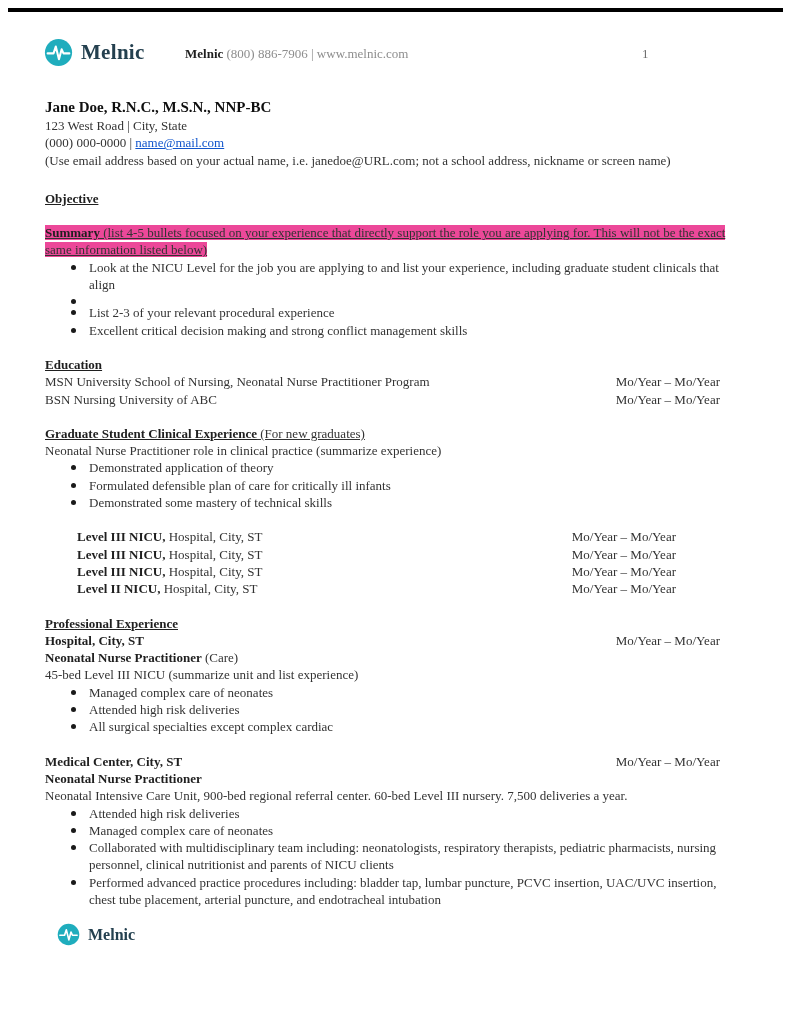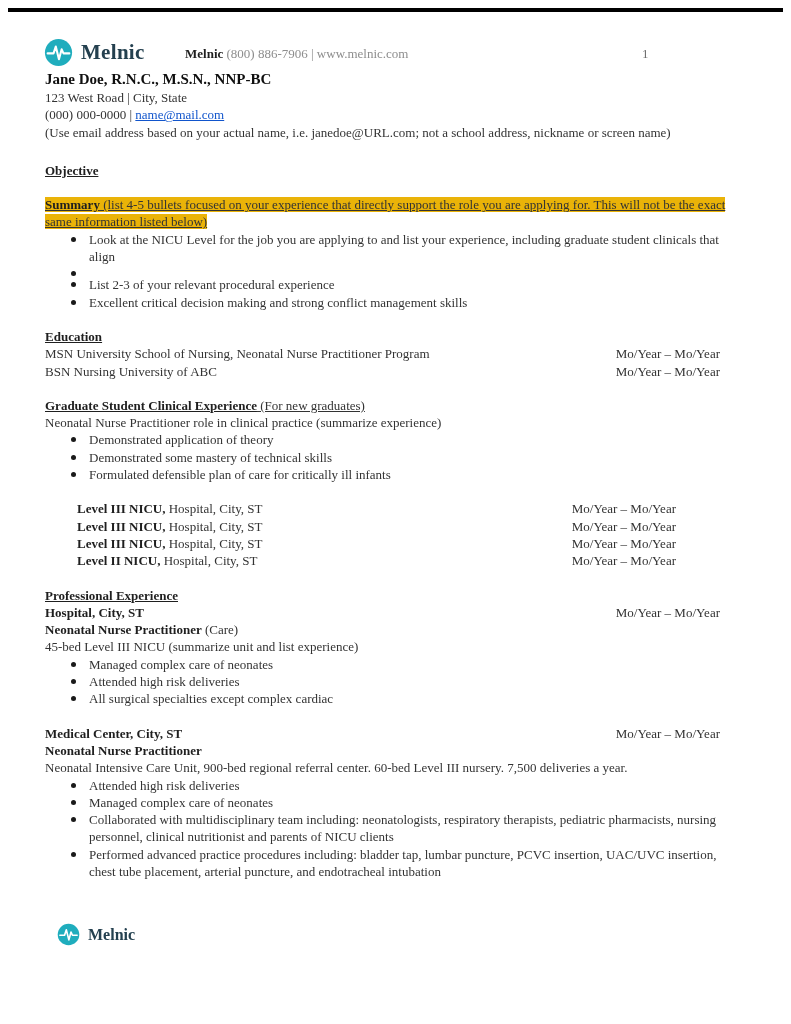--- a/index.html
+++ b/index.html
@@ -10,30 +10,30 @@
   }
   .top-rule { position:absolute; top:8px; left:8px; width:775px; height:4px; background:#000; }
 
   .hdr { position:absolute; top:38px; left:0; right:0; height:36px; }
   .brand { position:absolute; left:44px; top:0; display:flex; align-items:center; gap:8px; }
   .brand-name { font-size:21px; font-weight:700; color:#24404f; letter-spacing:0.3px; }
   .hdr-contact { position:absolute; left:185px; top:7px; color:#8d8d8d; }
   .hdr-contact .b { font-weight:700; }
   .pagenum { position:absolute; left:642px; top:7px; color:#6f6f6f; }
 
-  .content { position:absolute; top:70px; left:45px; width:700px; }
+  .content { position:absolute; top:98px; left:45px; width:700px; }
 
   .name { font-size:15px; font-weight:700; color:#0f0f0f; line-height:19px; }
   a.email { color:#1155cc; text-decoration:underline; cursor:pointer; }
 
   .sec { margin-top:17px; }
   .h { font-weight:700; text-decoration:underline; color:#1f1f1f; }
   .u { text-decoration:underline; }
   .b { font-weight:700; color:#1f1f1f; }
-  .hl { background:#eab308;text-align:right; }
+  .hl { background:#ec4899;text-align:right; }
 
   ul.bullets { list-style:none; }
   ul.bullets li { display:flex; align-items:flex-start; padding-left:26px; }
   .dot { flex:0 0 auto; width:5px; height:5px; border-radius:50%; background:#1a1a1a; margin:6px 13px 0 0; }
 
   .row { display:flex; justify-content:space-between; align-items:baseline; padding-right:25px; }
   .row .left { flex:1 1 auto; }
   .row .dates { flex:0 0 auto; white-space:nowrap; margin-left:12px; }
   .nicurow { padding-right:69px;margin-left:32px; }
 
@@ -112,25 +112,25 @@
     <div class="sec">
       <div><span class="h">Graduate Student Clinical Experience</span><span class="u"> (For new graduates)</span></div>
       <div>Neonatal Nurse Practitioner role in clinical practice (summarize experience)</div>
       <ul class="bullets">
         <li>
             <span class="dot"></span>
             <span>Demonstrated application of theory</span>
           </li>
         <li>
             <span class="dot"></span>
+            <span>Formulated defensible plan of care for critically ill infants</span>
+          </li>
+        <li>
+            <span class="dot"></span>
             <span>Demonstrated some mastery of technical skills</span>
-          </li>
-        <li>
-            <span class="dot"></span>
-            <span>Formulated defensible plan of care for critically ill infants</span>
           </li>
       </ul>
       <div class="positions">
         <div class="row nicurow">
           <span class="left"><span class="b">Level III NICU,</span><span> Hospital, City, ST</span></span>
           <span class="dates">Mo/Year – Mo/Year</span>
         </div>
         <div class="row nicurow">
           <span class="left"><span class="b">Level III NICU,</span><span> Hospital, City, ST</span></span>
           <span class="dates">Mo/Year – Mo/Year</span>

